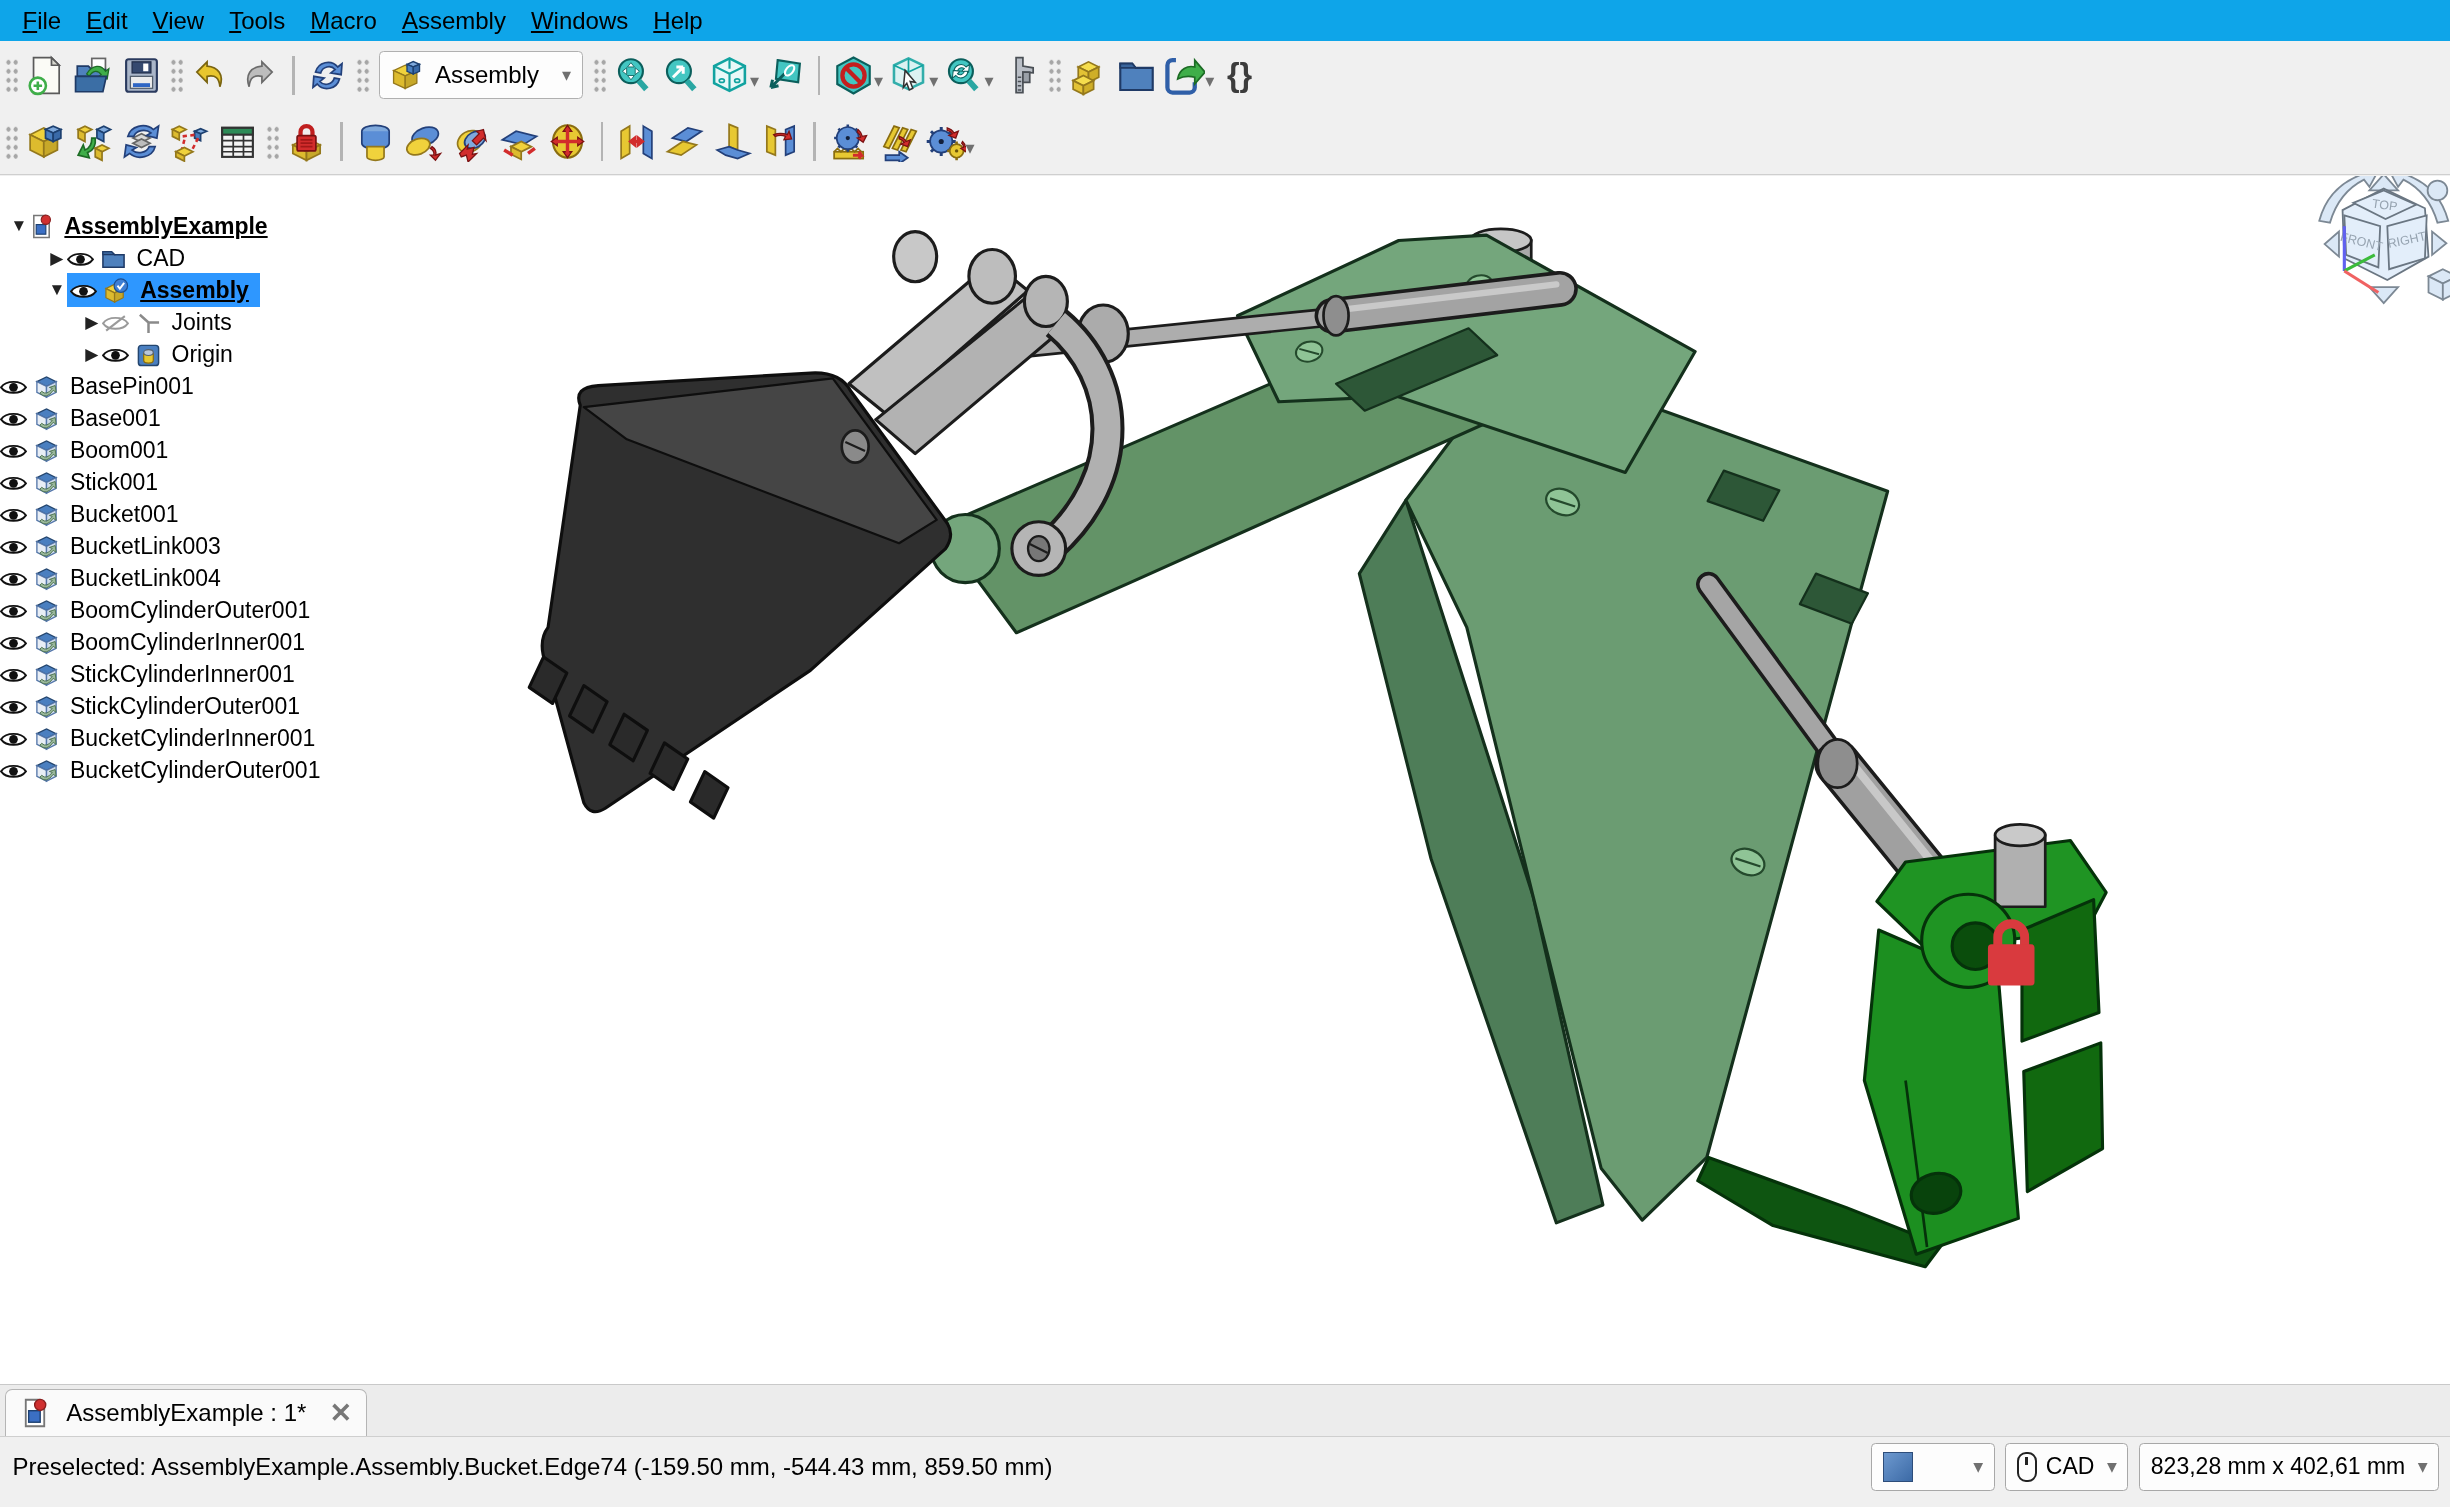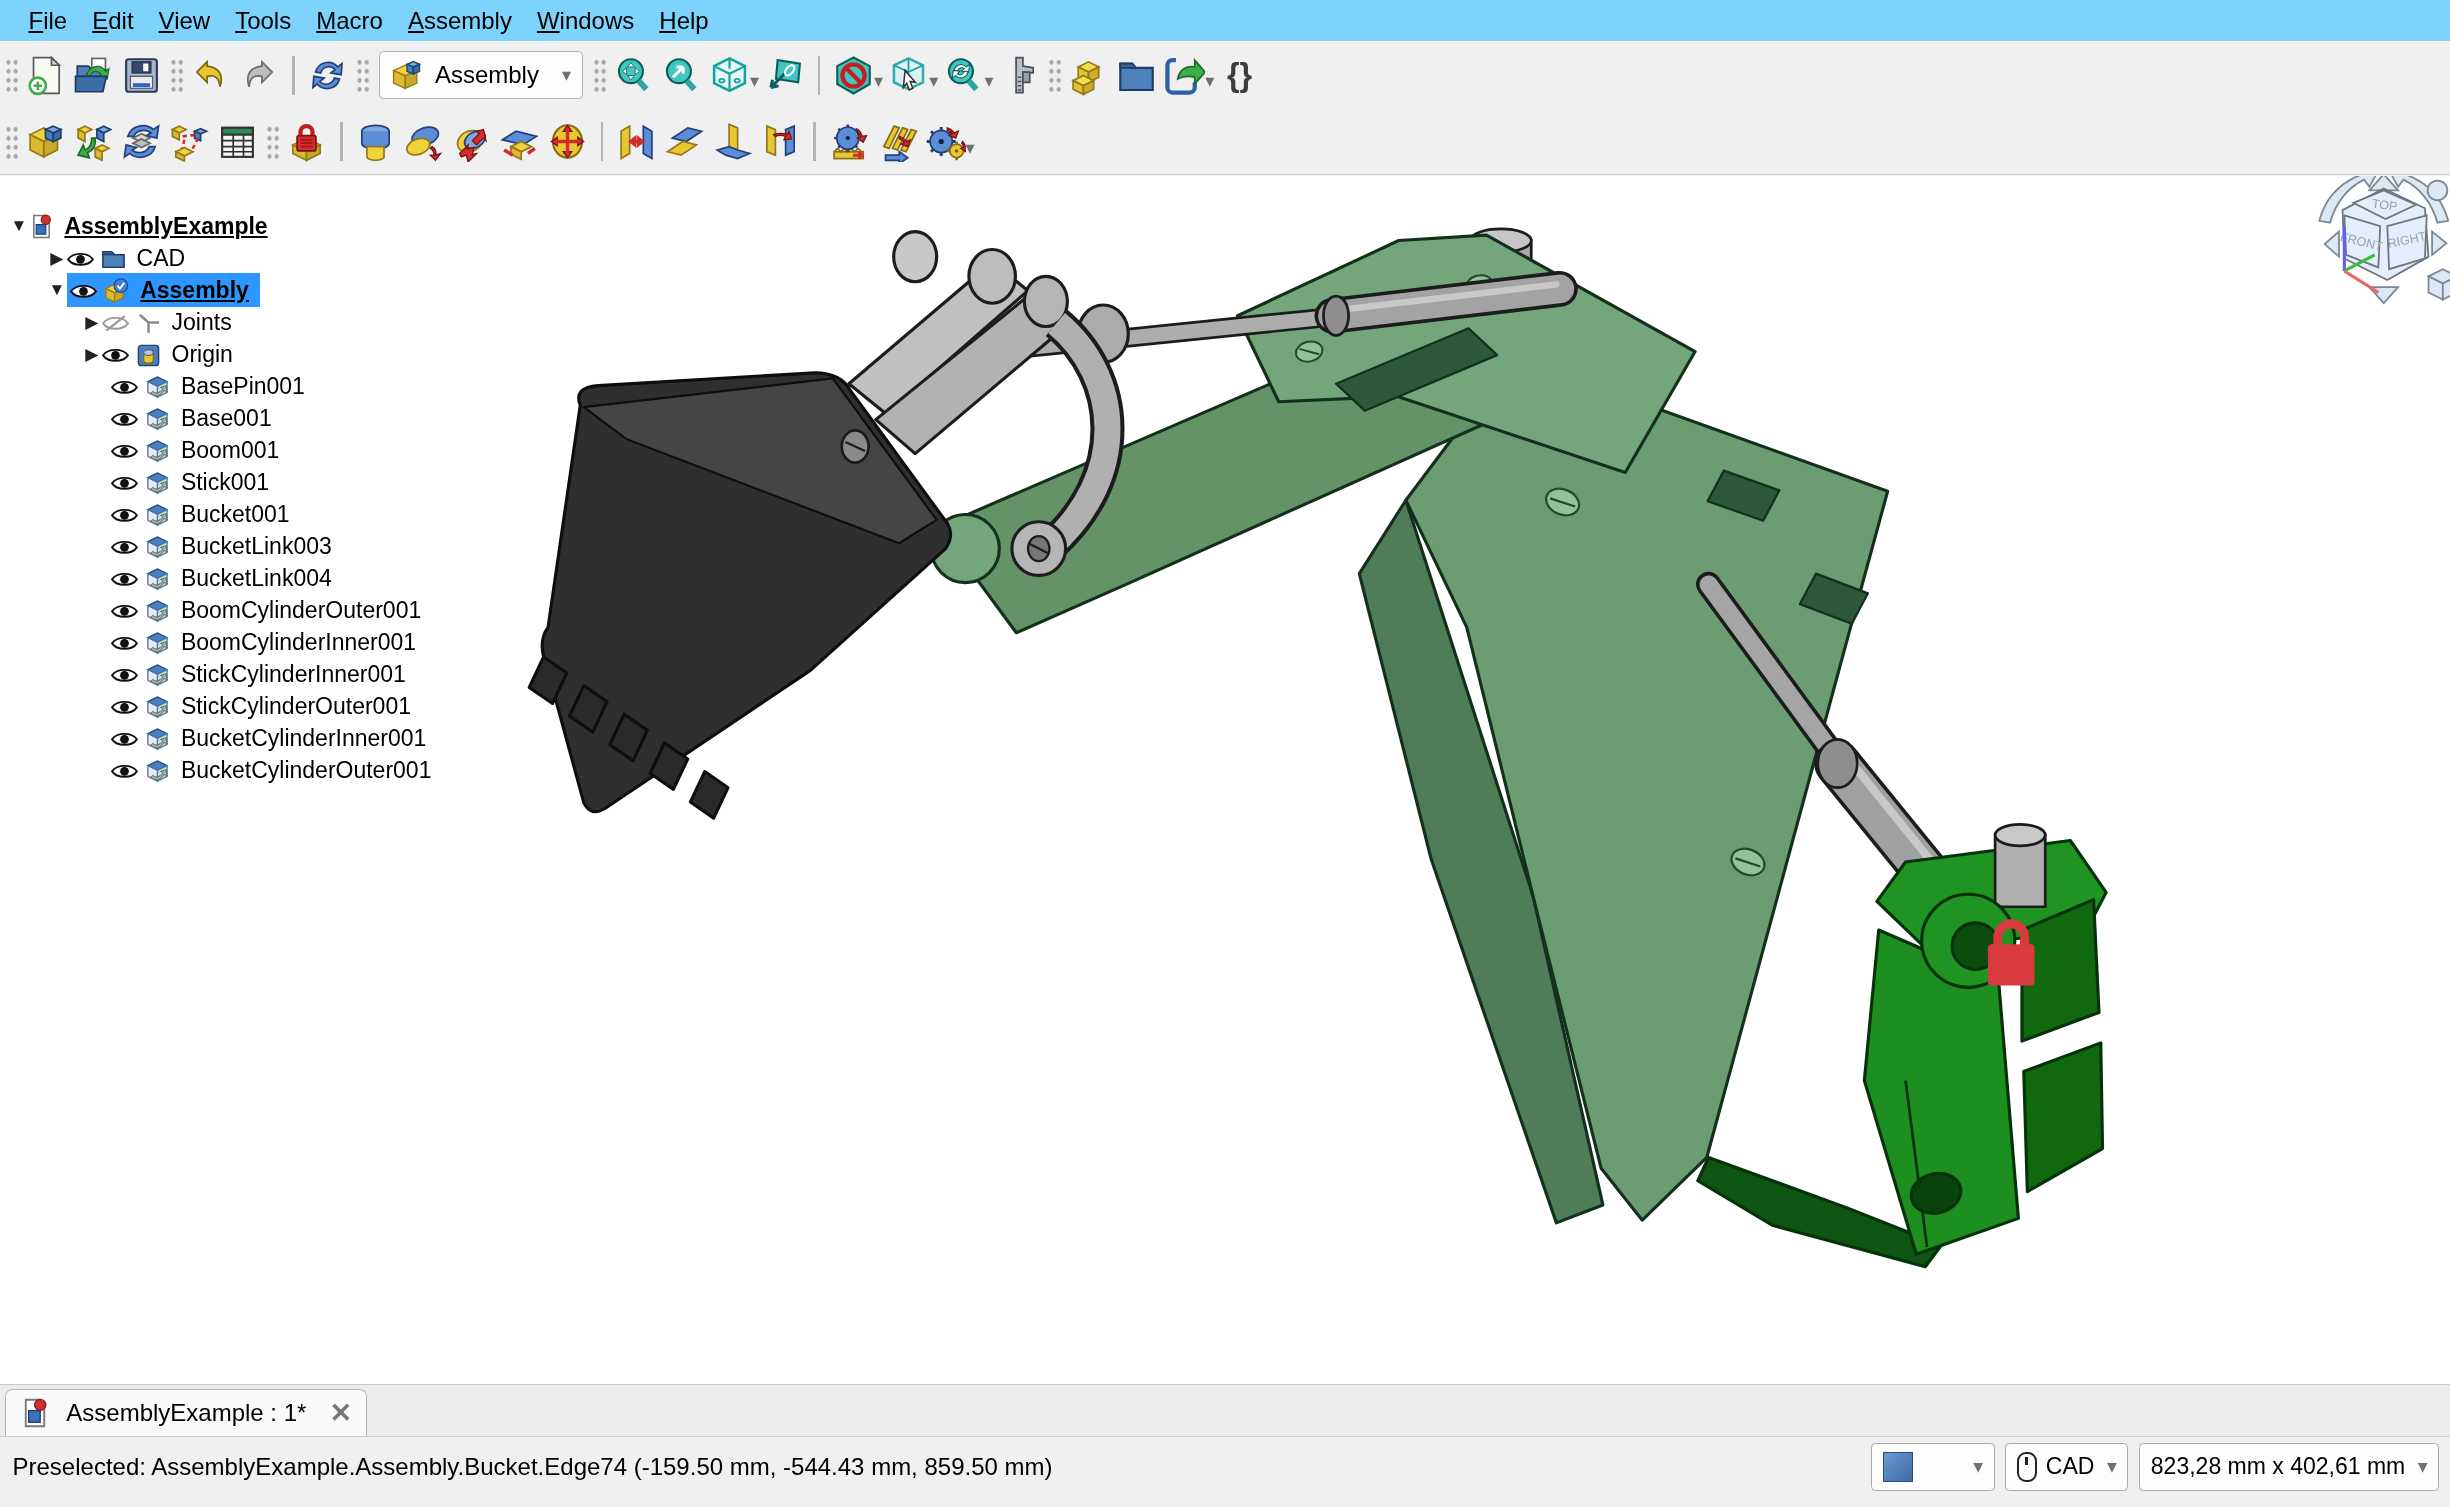--- a/index.html
+++ b/index.html
@@ -2,21 +2,21 @@
 <html style="font-size:14.3px"><head>
 <meta charset="utf-8">
 <style>
   * { margin:0; padding:0; box-sizing:border-box; }
   html,body { width:2450px; height:1507px; overflow:hidden; background:#f0f0f0;
     font-family:"Liberation Sans", sans-serif; color:#000; }
   .app { position:absolute; inset:0; }
 
   
   .menubar { position:absolute; left:0; top:0; width:2450px; height:41px;
-    background:#7dd3fc; display:flex; align-items:center; padding-left:16px; }
+    background:#0ea5e9; display:flex; align-items:center; padding-left:10px; }
   .menu-item { font-size:24px; padding:3.6px 12.5px; color:#000; cursor:default; }
   .menu-item u { text-decoration:underline; }
 
   
   .toolbar { position:absolute; left:0; width:2450px; background:#f0f0f0;
     display:flex; align-items:center; }
   .tb1 { top:41px; height:68px; }
   .tb2 { top:109px; height:66px; border-bottom:0.9px solid #cfcfcf; }
   .tbtn { width:48px; height:52px; display:flex; align-items:center; justify-content:center; border-radius:3.6px; }
   .tbtn svg { width:41px; height:41px; }
@@ -39,21 +39,21 @@
   .tree { position:absolute; left:0; top:0; width:448px; padding-top:34px; background:transparent; }
   .trow { height:32px; display:flex; align-items:center; font-size:23px; white-space:nowrap; }
   .caret { width:19.7px; font-size:17px; color:#222; text-align:center; flex:0 0 19.7px; }
   .eye { width:27px; height:19.7px; margin-right:7.2px; flex:0 0 27px; }
   .ticon { width:25px; height:25px; margin-right:10.7px; flex:0 0 25px; }
   .tlabel { padding:1.8px 5.4px 1.8px 0; }
   .b { font-weight:bold;text-decoration:underline; }
   .r0 { padding-left:9px; }
   .r1 { padding-left:47px; }
   .r2 { padding-left:82px; }
-  .r3 { padding-left:111px; }
+  .r3 { }
   .selwrap { display:flex; align-items:center; background:#2e97ff; padding:1.8px 10.7px 1.8px 3.6px; }
   .selwrap .tlabel { padding-right:0; }
 
   
   .panel-tabs { position:absolute; left:0; top:1331px; height:54px; display:flex; align-items:flex-end; }
 
   
   .mdibar { position:absolute; left:0; top:1384px; width:2450px; height:52px;
     background:#ececec; border-top:0.9px solid #c9c9c9; display:flex; align-items:flex-end; }
   .mditab { margin-left:5px; height:47px; min-width:304px; background:#fafafa;

